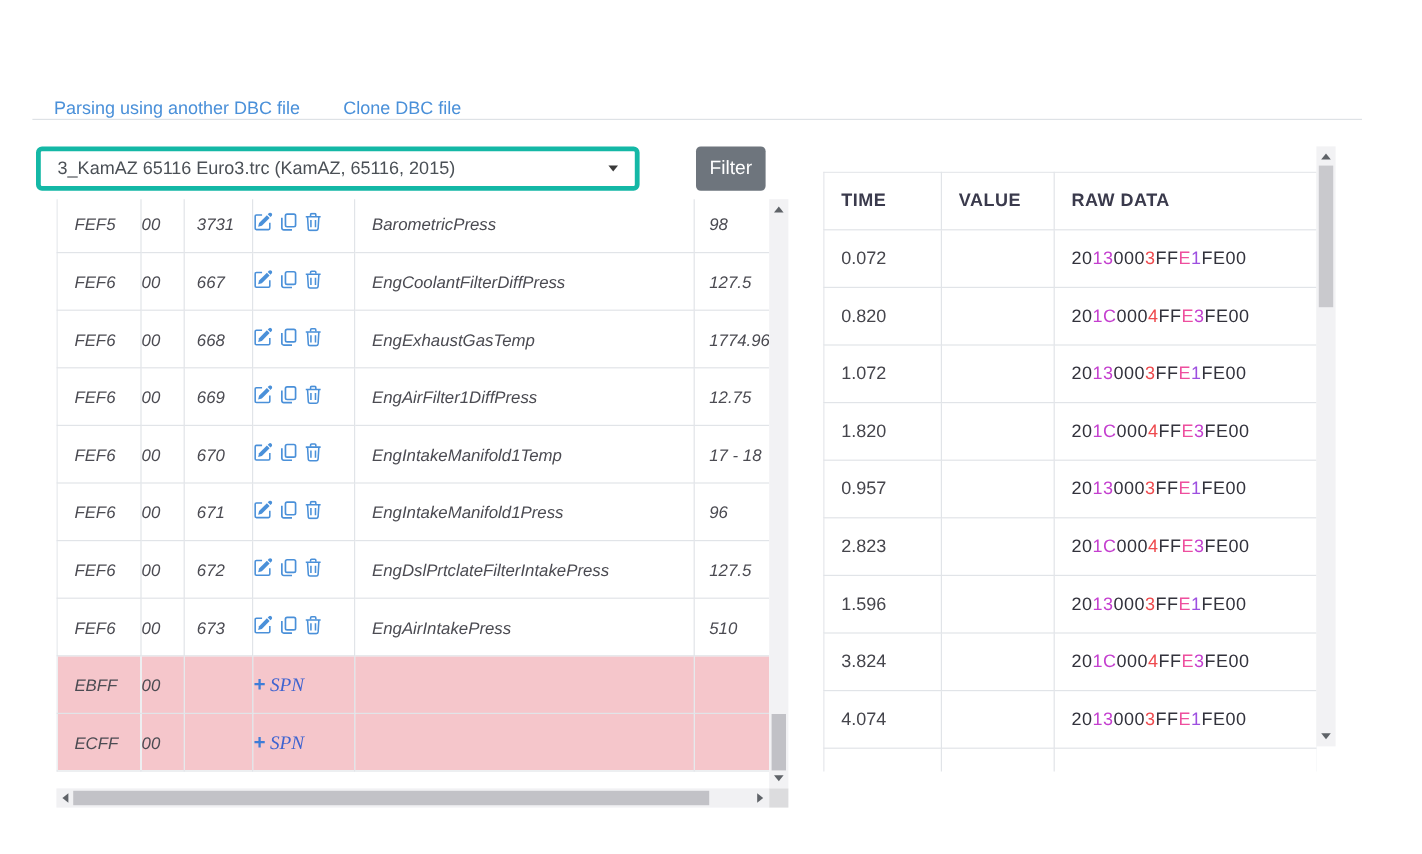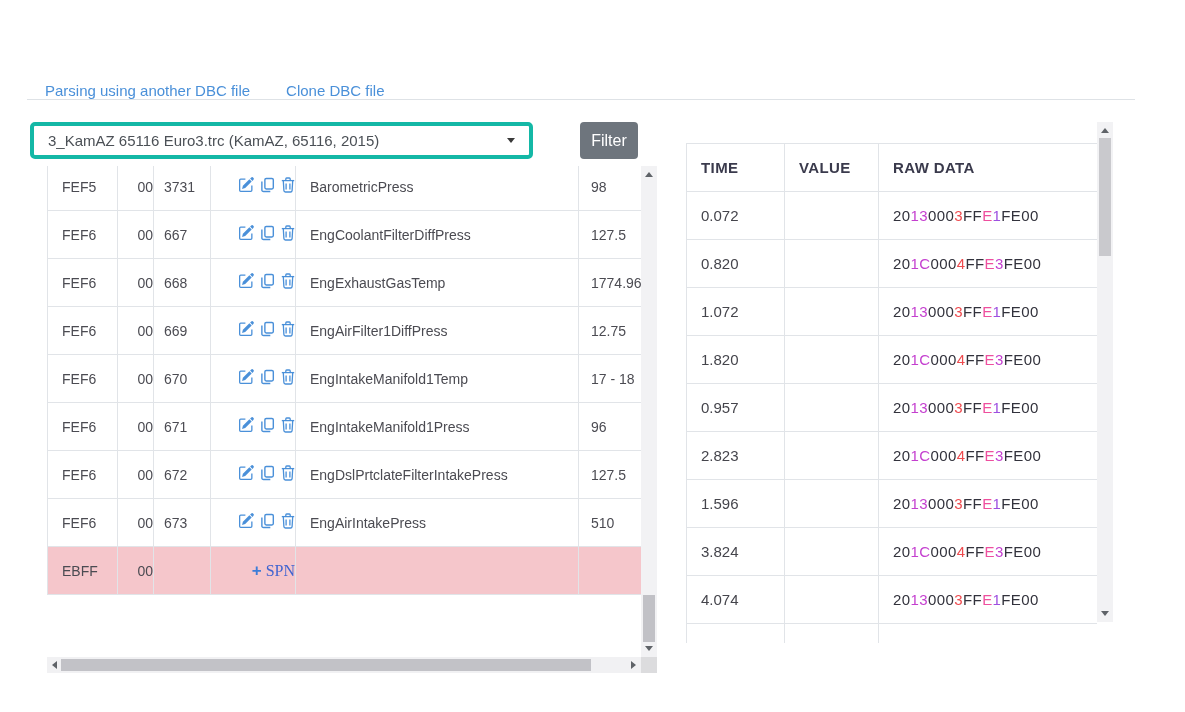--- a/index.html
+++ b/index.html
@@ -23,23 +23,23 @@
   .caret-down{width:0;height:0;border-left:4px solid transparent;border-right:4px solid transparent;
     border-top:5px solid #3a3a3a;}
   .filter-btn{position:absolute;left:580px;top:122px;width:58px;height:37px;background:#6e757d;
     border:none;border-radius:4px;color:#fff;font-size:16px;cursor:pointer;font-family:"Liberation Sans",sans-serif;}
   
   table{border-collapse:collapse;table-layout:fixed;}
   td,th{border:1px solid #e1e4e8;box-sizing:border-box;overflow:hidden;white-space:nowrap;}
   
   .left-panel{position:absolute;left:47px;top:166px;width:611px;height:508px;}
   .lt-clip{position:absolute;left:0;top:0;width:594px;height:491px;overflow:hidden;}
-  .lt-clip table{width:651px;margin-top:-4px;}
+  .lt-clip table{width:651px;margin-top:-4px;font-style:italic;}
   .lt-clip td{height:48px;font-size:14px;color:#4b4b52;padding:0 0 0 14px;background:#fff;}
-  .lt-clip td.c-sa,.lt-clip td.c-act{text-align:right;padding:0;}
+  .lt-clip td.c-sa,.lt-clip td.c-act{text-align:left;padding:0;}
   .lt-clip td.c-spn{padding-left:10px;}
   .lt-clip td.c-val{padding-left:12px;}
   tr.danger td{background:#f5c6cb;}
   .act-icons{display:inline-flex;gap:6px;align-items:center;}
   .act-icons a{display:inline-flex;cursor:pointer;}
   .add-spn{cursor:pointer;text-decoration:none;}
   .add-spn .plus{color:#3d7dd8;font-weight:bold;font-size:17px;margin-right:4px;}
   .add-spn .spn{color:#4064d0;font-family:"Liberation Serif",serif;font-size:16px;}
   
   .right-panel{position:absolute;left:686px;top:122px;width:428px;height:500px;}
@@ -329,20 +329,28 @@
                       <path d="M2.3 3.8l.6 9.8c0 .8.7 1.4 1.5 1.4h5.2c.8 0 1.4-.6 1.5-1.4l.6-9.8"></path>
                       <path d="M5.1 6.4v6M8.9 6.4v6"></path>
                     </svg>
                   </a>
                 </span></td>
               <td class="c-name">EngAirIntakePress</td>
               <td class="c-val">510</td>
             </tr>
             <tr class="danger">
               <td class="c-pgn">EBFF</td>
+              <td class="c-sa">00</td>
+              <td class="c-spn"></td>
+              <td class="c-act"><a class="add-spn"><span class="plus">+</span><span class="spn">SPN</span></a></td>
+              <td class="c-name"></td>
+              <td class="c-val"></td>
+            </tr>
+            <tr class="danger">
+              <td class="c-pgn">ECFF</td>
               <td class="c-sa">00</td>
               <td class="c-spn"></td>
               <td class="c-act"><a class="add-spn"><span class="plus">+</span><span class="spn">SPN</span></a></td>
               <td class="c-name"></td>
               <td class="c-val"></td>
             </tr>
           </tbody>
       </table>
     </div>
     <div class="vscroll" style="left:594px;top:0;height:491px;">

